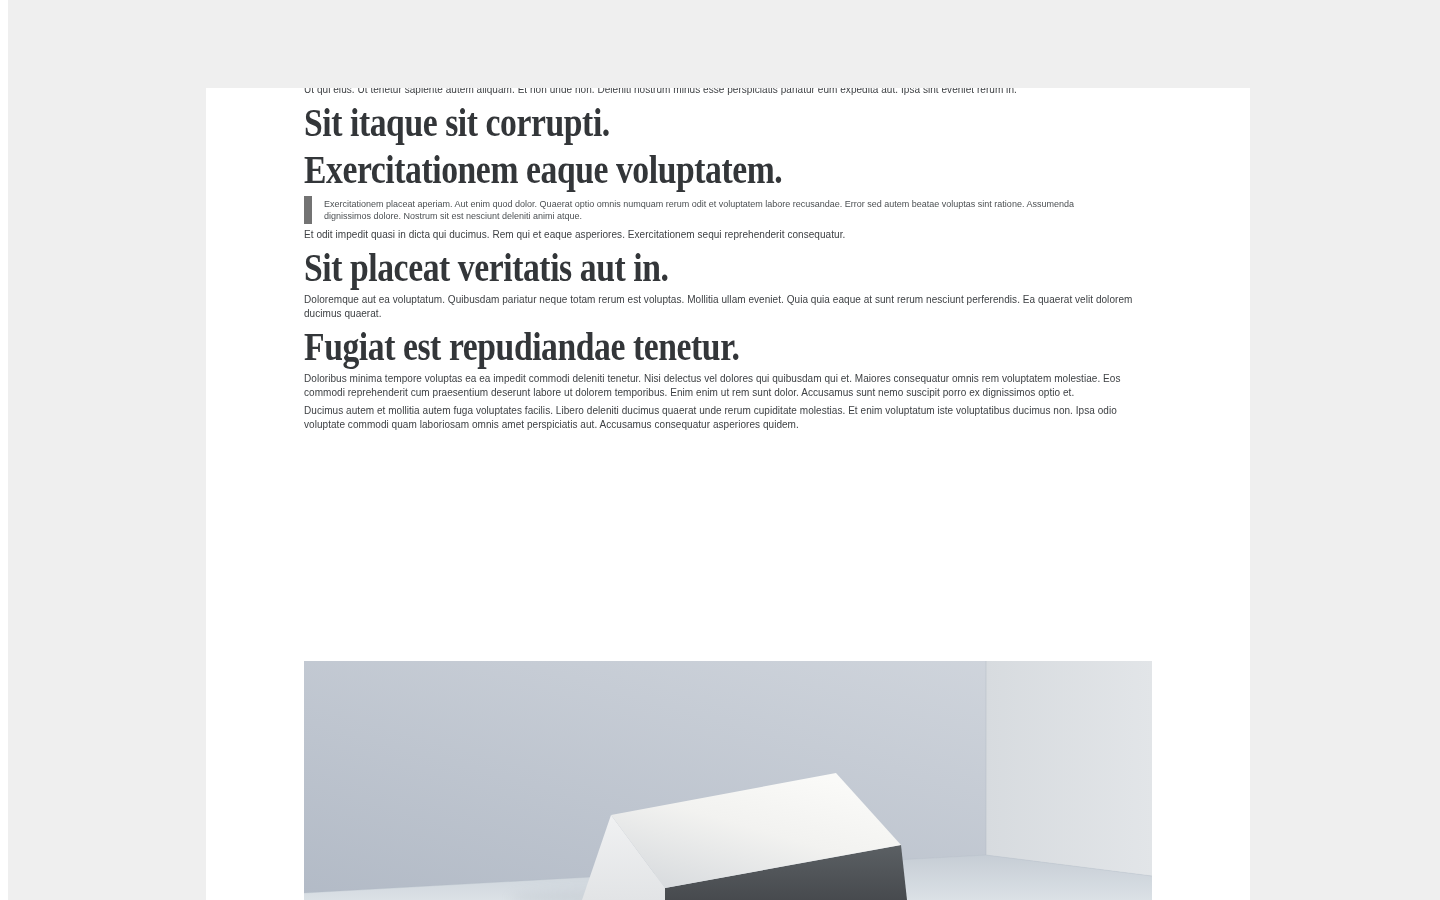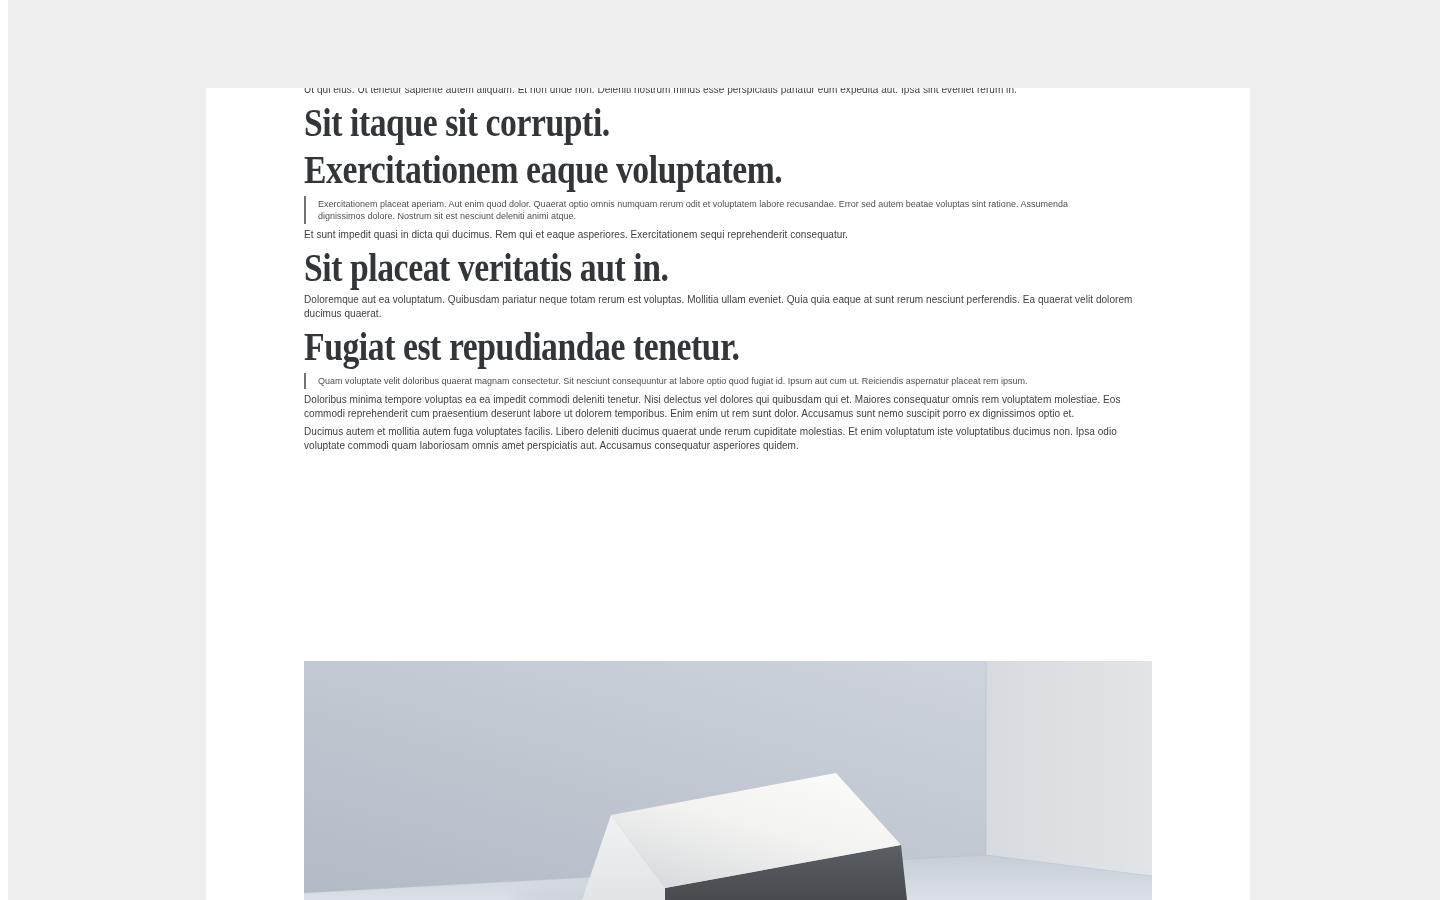--- a/index.html
+++ b/index.html
@@ -44,21 +44,21 @@
     color:#333639;
     margin-top:4px;
     width:122%;
     transform:scaleX(0.82);
     transform-origin:0 50%;
     white-space:nowrap;
   }
 
   .content blockquote {
     margin-top:5px;
-    border-left:2px solid #737373;
+    border-left:8px solid #737373;
     padding:2px 0 2px 12px;
     font-size:9px;
     line-height:12px;
     color:#4c5053;
     max-width:810px;
   }
 
   figure.render {
     position:absolute;
     left:98px; top:573px;
@@ -70,25 +70,24 @@
 </head>
 <body>
 
 <div class="page">
   <article class="card">
     <div class="content">
       <p class="body clipped">Ut qui eius. Ut tenetur sapiente autem aliquam. Et non unde non. Deleniti nostrum minus esse perspiciatis pariatur eum expedita aut. Ipsa sint eveniet rerum in.</p>
       <h2>Sit itaque sit corrupti.</h2>
       <h2>Exercitationem eaque voluptatem.</h2>
       <blockquote>Exercitationem placeat aperiam. Aut enim quod dolor. Quaerat optio omnis numquam rerum odit et voluptatem labore recusandae. Error sed autem beatae voluptas sint ratione. Assumenda dignissimos dolore. Nostrum sit est nesciunt deleniti animi atque.</blockquote>
-      <p class="body">Et sunt impedit quasi in dicta qui ducimus. Rem qui et eaque asperiores. Exercitationem sequi reprehenderit consequatur.</p>
+      <p class="body">Et odit impedit quasi in dicta qui ducimus. Rem qui et eaque asperiores. Exercitationem sequi reprehenderit consequatur.</p>
       <h2>Sit placeat veritatis aut in.</h2>
       <p class="body">Doloremque aut ea voluptatum. Quibusdam pariatur neque totam rerum est voluptas. Mollitia ullam eveniet. Quia quia eaque at sunt rerum nesciunt perferendis. Ea quaerat velit dolorem ducimus quaerat.</p>
       <h2>Fugiat est repudiandae tenetur.</h2>
-      <blockquote>Quam voluptate velit doloribus quaerat magnam consectetur. Sit nesciunt consequuntur at labore optio quod fugiat id. Ipsum aut cum ut. Reiciendis aspernatur placeat rem ipsum.</blockquote>
       <p class="body">Doloribus minima tempore voluptas ea ea impedit commodi deleniti tenetur. Nisi delectus vel dolores qui quibusdam qui et. Maiores consequatur omnis rem voluptatem molestiae. Eos commodi reprehenderit cum praesentium deserunt labore ut dolorem temporibus. Enim enim ut rem sunt dolor. Accusamus sunt nemo suscipit porro ex dignissimos optio et.</p>
       <p class="body">Ducimus autem et mollitia autem fuga voluptates facilis. Libero deleniti ducimus quaerat unde rerum cupiditate molestias. Et enim voluptatum iste voluptatibus ducimus non. Ipsa odio voluptate commodi quam laboriosam omnis amet perspiciatis aut. Accusamus consequatur asperiores quidem.</p>
     </div>
 
     <figure class="render">
       <svg viewBox="0 0 848 239" preserveAspectRatio="none">
         <defs>
           <linearGradient id="gBack" x1="0" y1="1" x2="1" y2="0">
             <stop offset="0" stop-color="#b2bac6"></stop>
             <stop offset="1" stop-color="#d2d7de"></stop>

